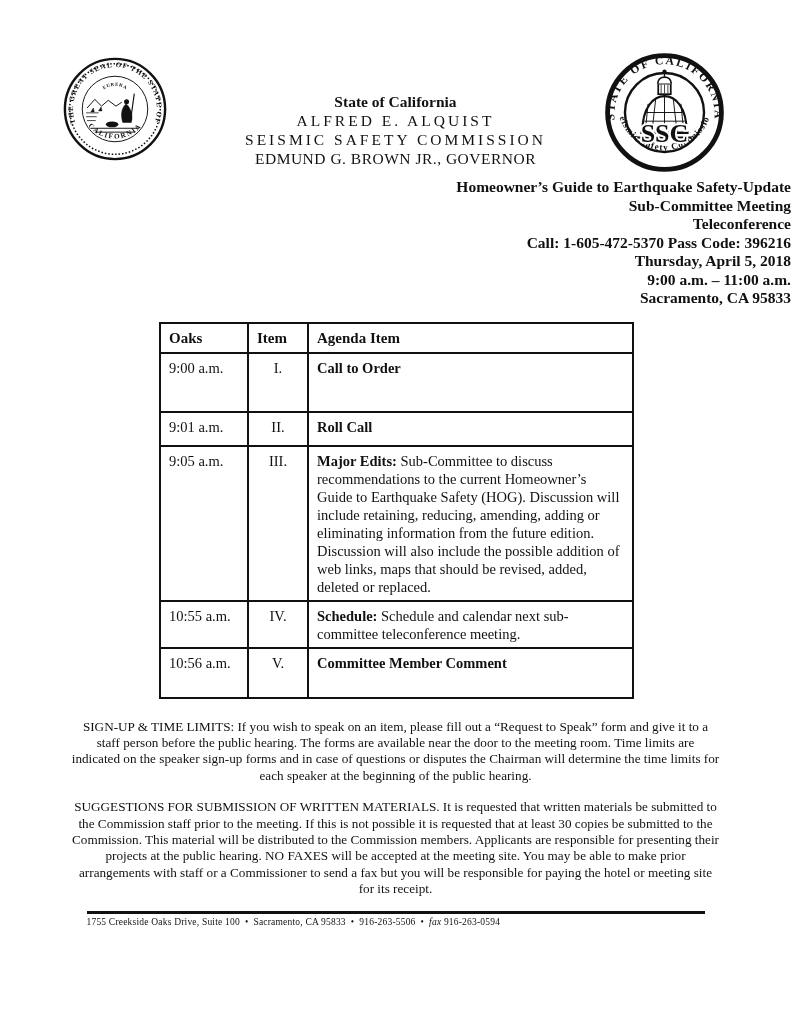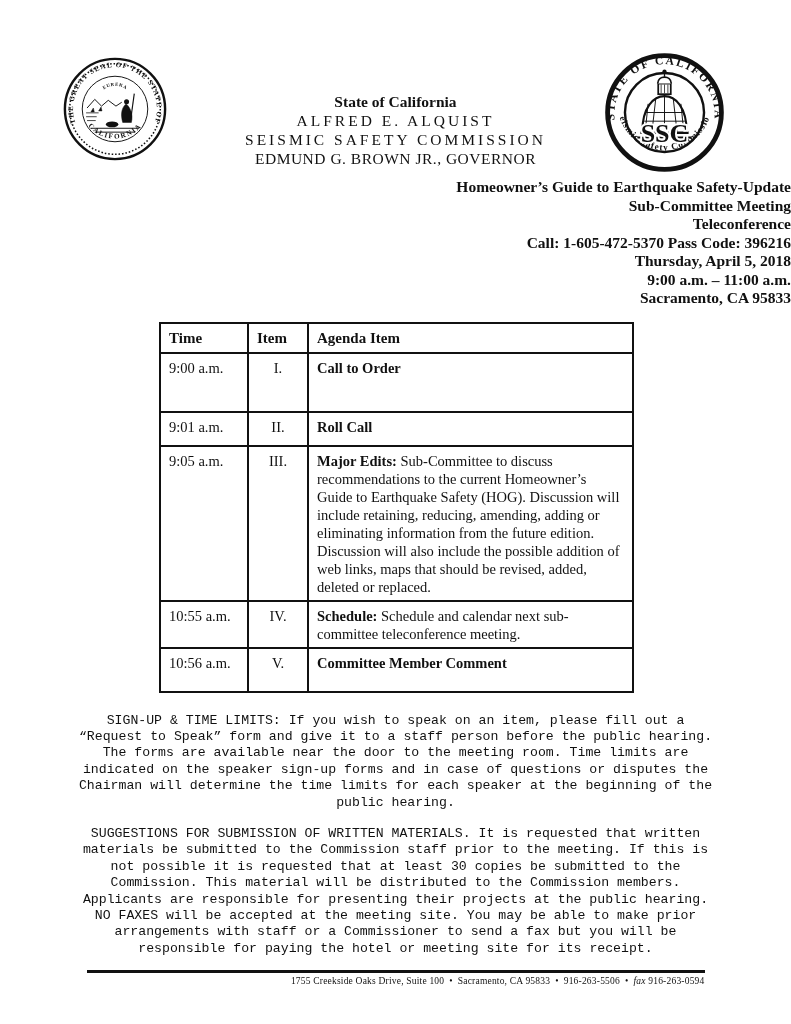--- a/index.html
+++ b/index.html
@@ -50,30 +50,29 @@
   td.c-agenda .lead { font-weight: bold; }
   td.c-agenda { padding-left: 10px; }
 
   
   .notice {
     width: 648px;
     margin: 20px auto 0;
     text-align: center;
     font-size: 13.2px;
     line-height: 16.4px;
-    font-family: Liberation Mono, monospace;
   }
   .notice + .notice { margin-top: 15px; }
 
   
   .footer {
     width: 618px;
     margin: 13px auto 4px;
     border-top: 3px solid #111111;
-    text-align: right;
+    text-align: left;
     font-size: 9.5px;
     padding-top: 3px;
     letter-spacing: 0.2px;
   }
   .footer .sep { margin: 0 5px; }
   .fax-label { font-style: italic; }
 
   svg text { font-family: "Liberation Serif", "DejaVu Serif", serif; }
 </style>
 </head>
@@ -160,21 +159,21 @@
   </div>
 
   <table class="agenda">
     <colgroup>
         <col class="col-time">
         <col class="col-item">
         <col class="col-ag">
       </colgroup>
     <thead>
       <tr style="height:30px">
-        <th>Time</th>
+        <th>Oaks</th>
         <th class="c-item">Item</th>
         <th>Agenda Item</th>
       </tr>
     </thead>
     <tbody>
       <tr style="height:59px">
         <td>9:00 a.m.</td>
         <td class="c-item">I.</td>
         <td class="c-agenda"><span class="lead">Call to Order</span><span></span></td>
       </tr>
@@ -186,21 +185,21 @@
       <tr style="height:141px">
         <td>9:05 a.m.</td>
         <td class="c-item">III.</td>
         <td class="c-agenda"><span class="lead">Major Edits:</span><span> Sub-Committee to discuss recommendations to the current Homeowner’s Guide to Earthquake Safety (HOG).  Discussion will include retaining, reducing, amending, adding or eliminating information from the future edition.  Discussion will also include the possible addition of web links, maps that should be revised, added, deleted or replaced.</span></td>
       </tr>
       <tr style="height:33px">
         <td>10:55 a.m.</td>
         <td class="c-item">IV.</td>
         <td class="c-agenda"><span class="lead">Schedule:</span><span> Schedule and calendar next sub-committee teleconference meeting.</span></td>
       </tr>
-      <tr style="height:44px">
+      <tr style="height:50px">
         <td>10:56 a.m.</td>
         <td class="c-item">V.</td>
         <td class="c-agenda"><span class="lead">Committee Member Comment</span><span></span></td>
       </tr>
     </tbody>
   </table>
 
   <p class="notice">SIGN-UP &amp; TIME LIMITS: If you wish to speak on an item, please fill out a “Request to Speak” form and give it to a staff person before the public hearing.  The forms are available near the door to the meeting room. Time limits are indicated on the speaker sign-up forms and in case of questions or disputes the Chairman will determine the time limits for each speaker at the beginning of the public hearing.</p>
   <p class="notice">SUGGESTIONS FOR SUBMISSION OF WRITTEN MATERIALS.  It is requested that written materials be submitted to the Commission staff prior to the meeting.  If this is not possible it is requested that at least 30 copies be submitted to the Commission.  This material will be distributed to the Commission members. Applicants are responsible for presenting their projects at the public hearing.  NO FAXES will be accepted at the meeting site.  You may be able to make prior arrangements with staff or a Commissioner to send a fax but you will be responsible for paying the hotel or meeting site for its receipt.</p>
 

